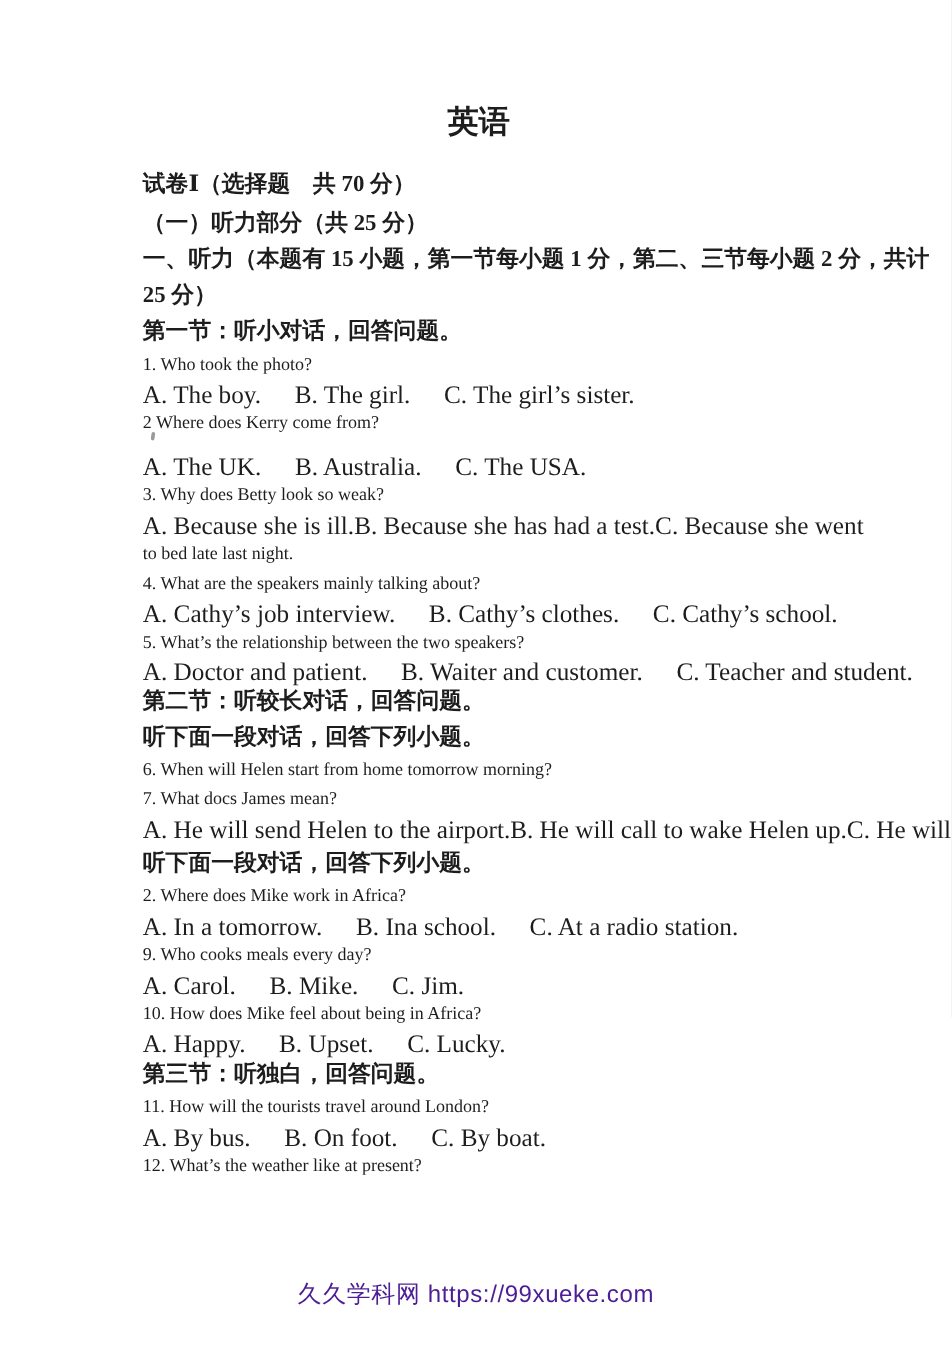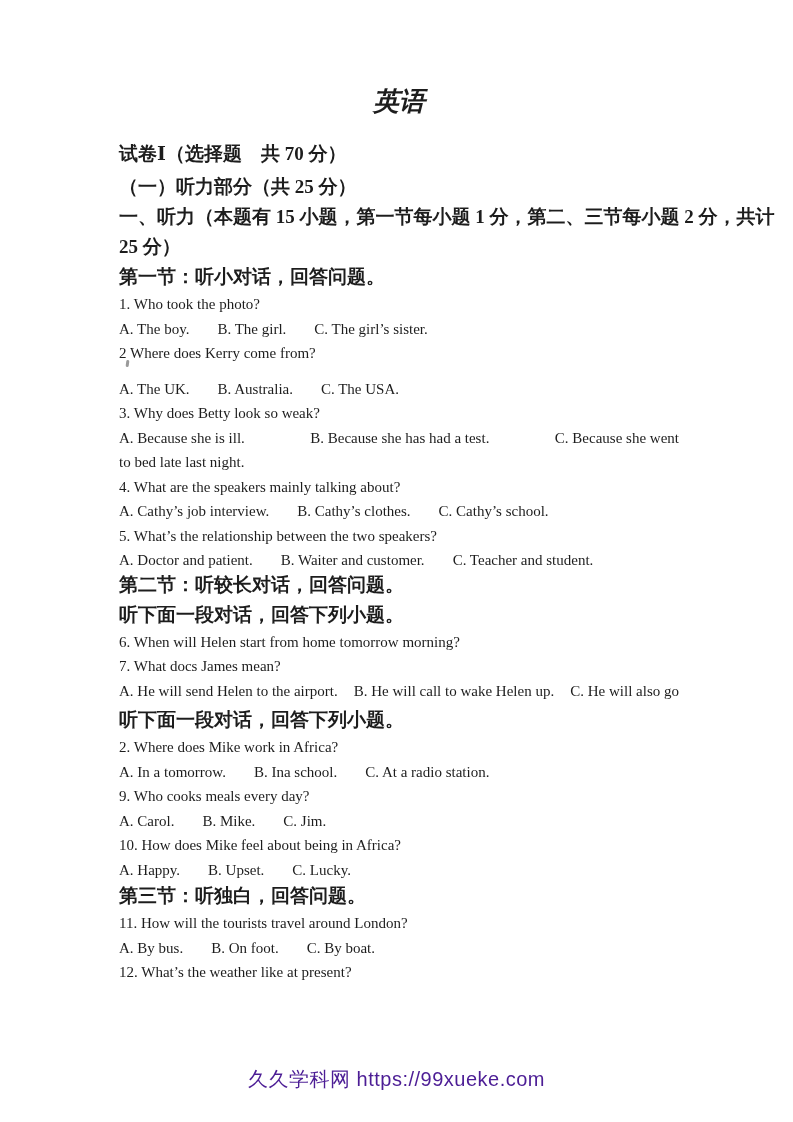--- a/index.html
+++ b/index.html
@@ -18,21 +18,20 @@
     left: 119px;
     top: 86px;
     width: 560px;
   }
   .title {
     margin: 0;
     font-size: 26px;
     line-height: 32px;
     font-weight: 700;
     text-align: center;
-    font-style: italic;
   }
   .h2 {
     font-size: 19px;
     line-height: 30px;
     font-weight: 700;
     text-align: left;
     margin-top: 21px;
     white-space: nowrap;
   }
   .h2b { margin-top: 3px; }
@@ -52,21 +51,21 @@
   .cnhead.push2 { margin-top: 2px; }
   .cnhead.pull1 { margin-top: -1px; }
   .qline {
     font-size: 15px;
     line-height: 24.5px;
     white-space: nowrap;
   }
   .optrow {
     display: flex;
     gap: 28px;
-    font-size: 15px;
+    font-size: 21px;
     line-height: 24.5px;
     white-space: nowrap;
     align-items: flex-end;
   }
   .optrow.spread {
     gap: 0;
     justify-content: space-between;
   }
   .optrow.gaptop { margin-top: 11px; }
   .speck {

